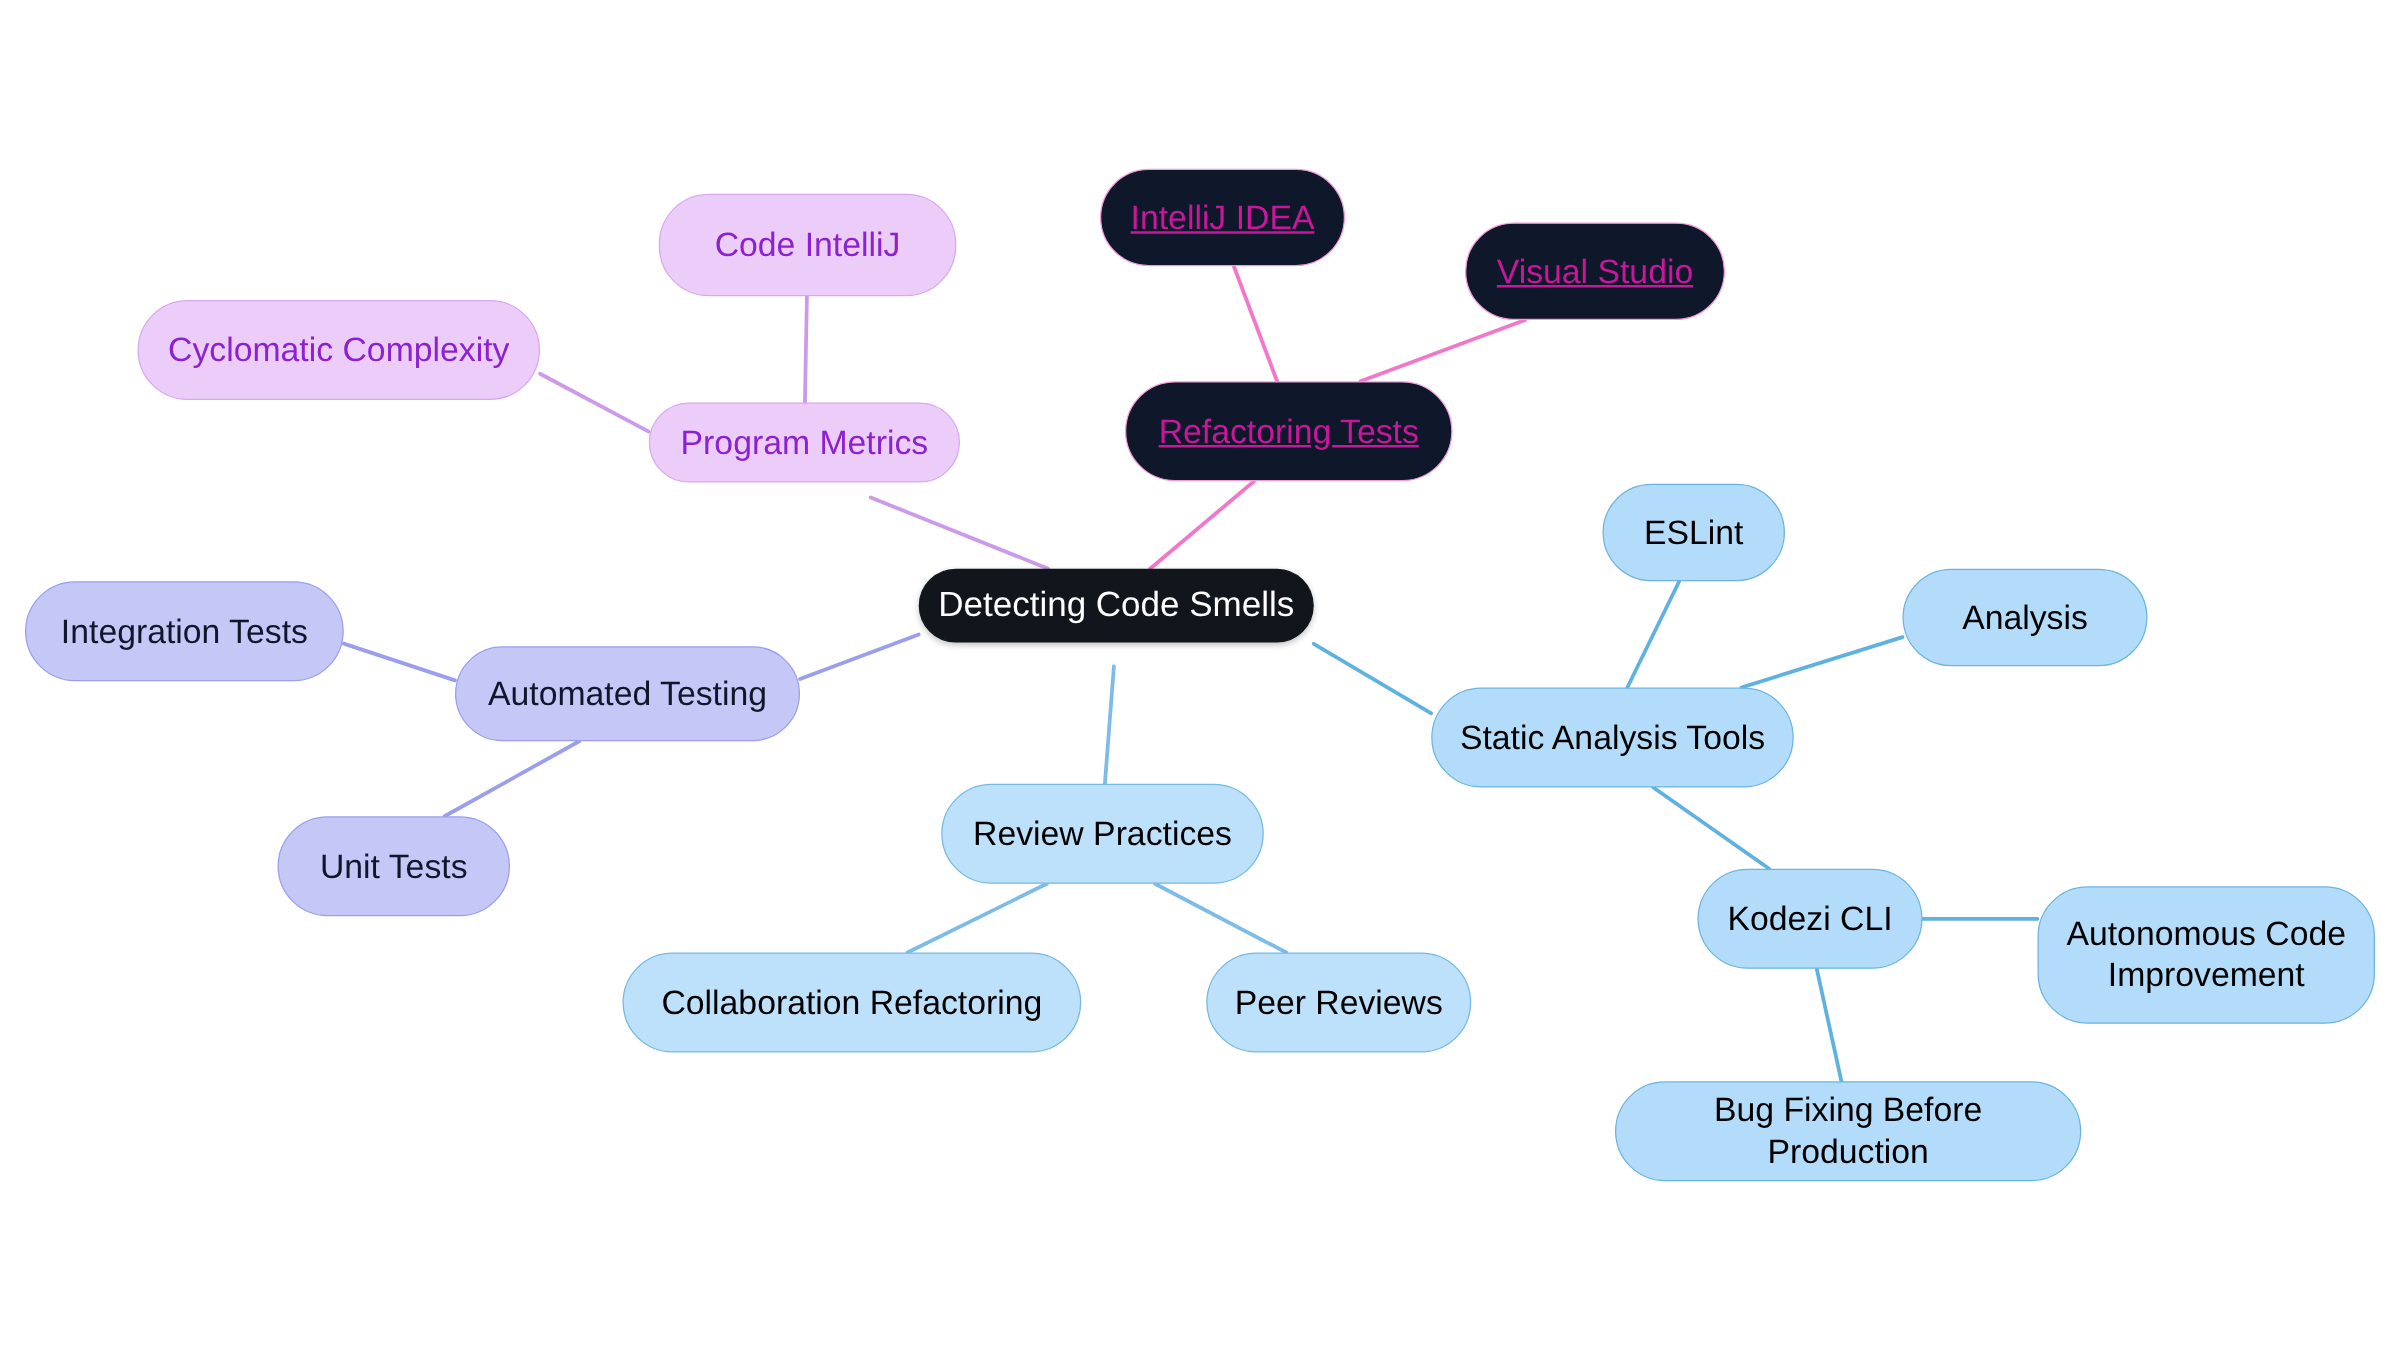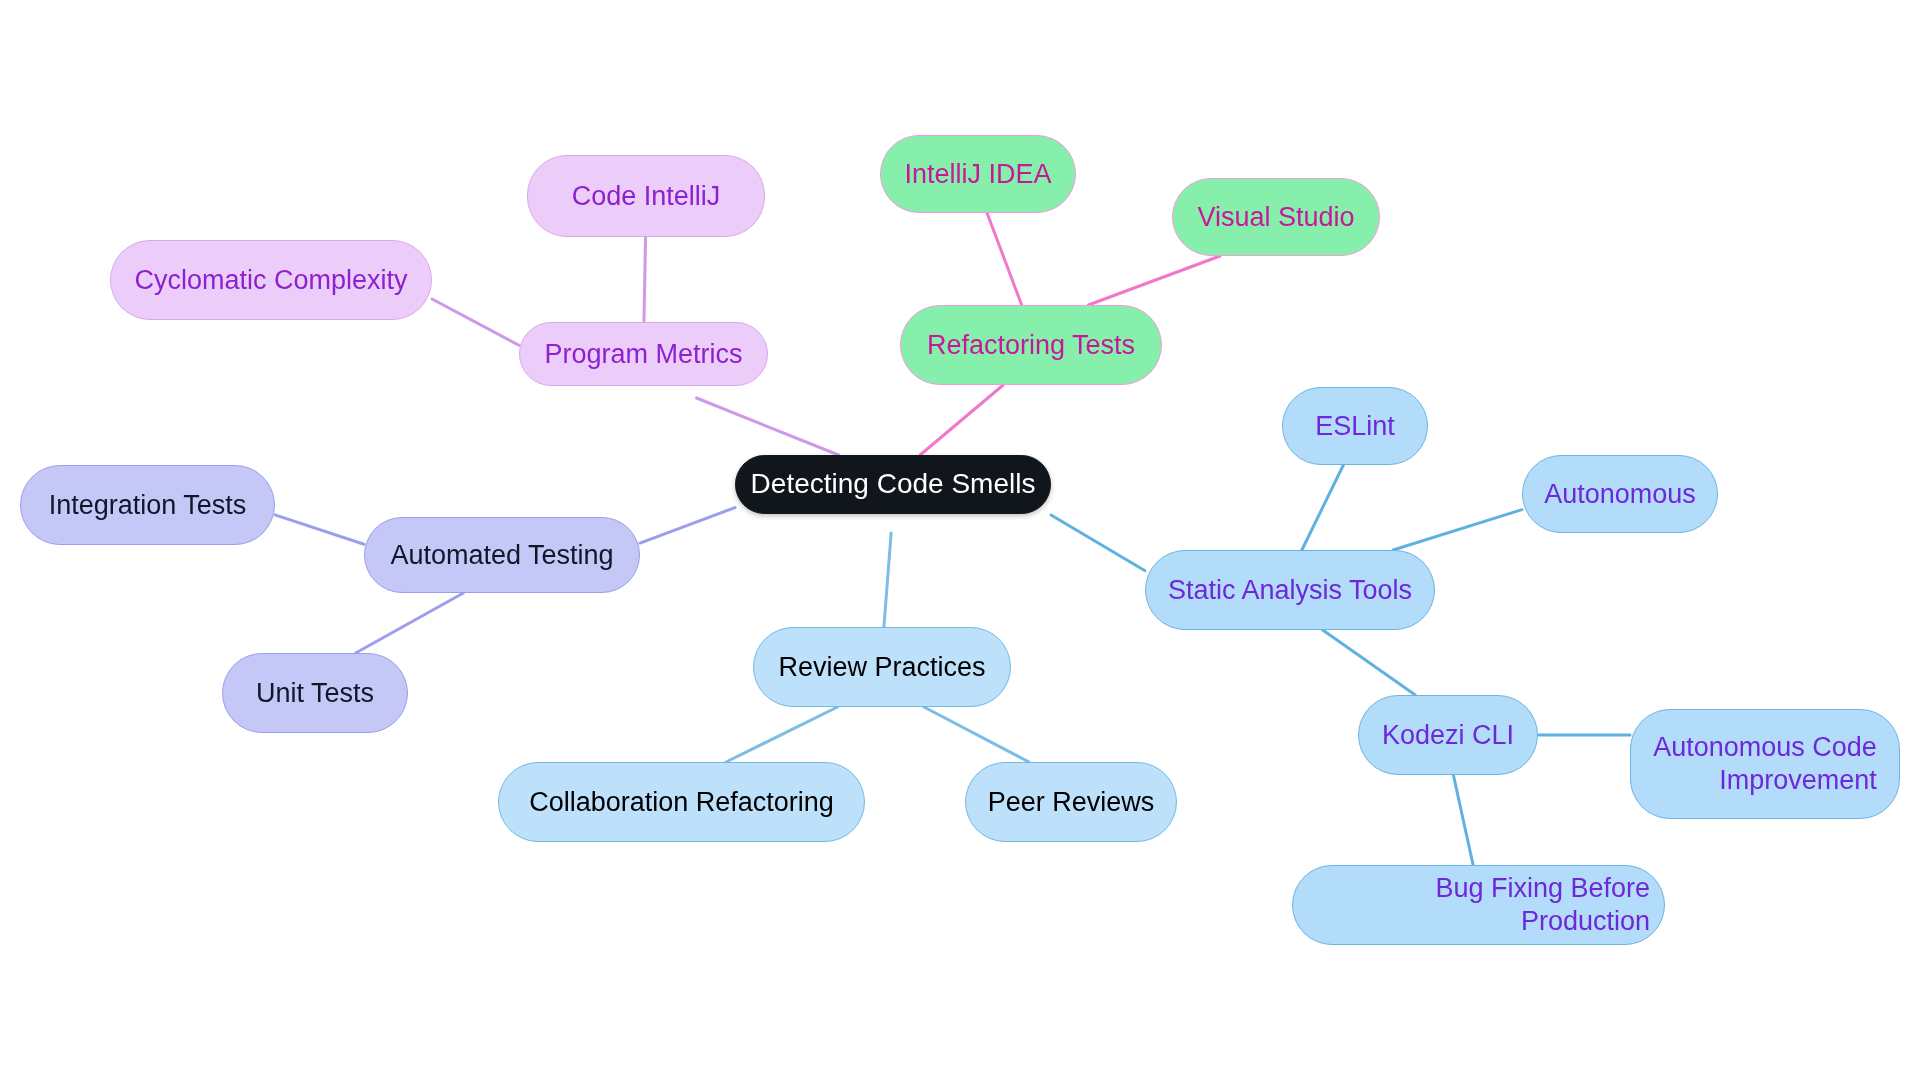--- a/index.html
+++ b/index.html
@@ -50,29 +50,29 @@
   }
   .node.blue {
     background: #bde0fb;
     border-color: #72b9e3;
     color: #000000;
     font-size: 27px;
   }
   .node.blue-dk {
     background: #b3dcfb;
     border-color: #6cb4e0;
-    color: #6d28d9;
+    color: #000000;
     font-size: 27px;
-    text-align: right;
   }
   .node.pink {
-    background: #86efac;
+    background: #0f172a;
     border-color: #f49ad9;
     color: #c9179b;
     font-size: 27px;
+    text-decoration: underline;
   }
   .node.purple {
     background: #eccdf9;
     border-color: #d7a8ef;
     color: #8b21cf;
     font-size: 27px;
   }
   .node.indigo {
     background: #c5c7f7;
     border-color: #9a9eec;
@@ -113,19 +113,19 @@
       <div class="node pink" style="left: 880px; top: 135px; width: 196px; height: 78px;">IntelliJ IDEA</div>
       <div class="node pink" style="left: 1172px; top: 178px; width: 208px; height: 78px;">Visual Studio</div>
       <div class="node indigo" style="left: 364px; top: 517px; width: 276px; height: 76px;">Automated Testing</div>
       <div class="node indigo" style="left: 20px; top: 465px; width: 255px; height: 80px;">Integration Tests</div>
       <div class="node indigo" style="left: 222px; top: 653px; width: 186px; height: 80px;">Unit Tests</div>
       <div class="node blue" style="left: 753px; top: 627px; width: 258px; height: 80px;">Review Practices</div>
       <div class="node blue" style="left: 498px; top: 762px; width: 367px; height: 80px;">Collaboration Refactoring</div>
       <div class="node blue" style="left: 965px; top: 762px; width: 212px; height: 80px;">Peer Reviews</div>
       <div class="node blue-dk" style="left: 1145px; top: 550px; width: 290px; height: 80px;">Static Analysis Tools</div>
       <div class="node blue-dk" style="left: 1282px; top: 387px; width: 146px; height: 78px;">ESLint</div>
-      <div class="node blue-dk" style="left: 1522px; top: 455px; width: 196px; height: 78px;">Autonomous</div>
+      <div class="node blue-dk" style="left: 1522px; top: 455px; width: 196px; height: 78px;">Analysis</div>
       <div class="node blue-dk" style="left: 1358px; top: 695px; width: 180px; height: 80px;">Kodezi CLI</div>
       <div class="node blue-dk" style="left: 1630px; top: 680px; width: 270px; height: 110px; margin-top: 29px;">Autonomous Code
 Improvement</div>
       <div class="node blue-dk" style="left: 1292px; top: 865px; width: 373px; height: 80px;">Bug Fixing Before Production</div>
     </div>
 </div>
 
 </body></html>

